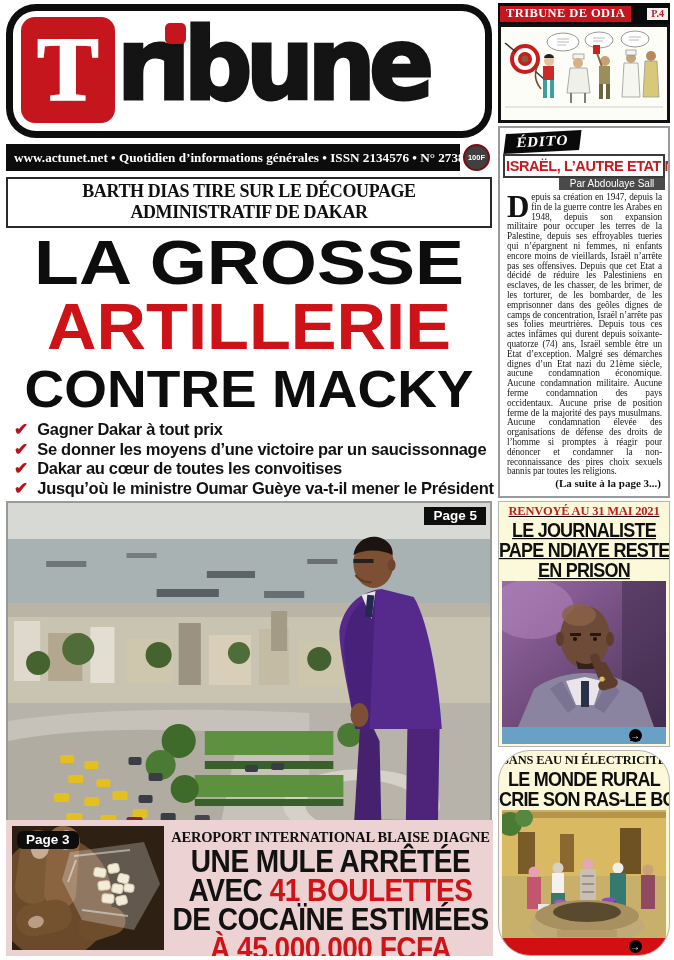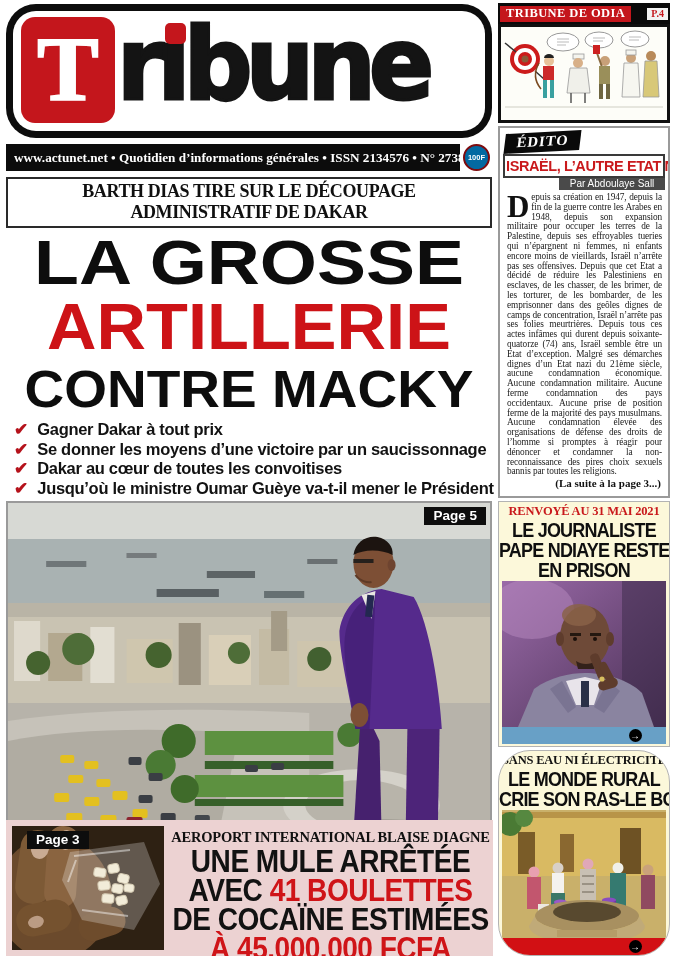--- a/index.html
+++ b/index.html
@@ -21,21 +21,21 @@
                font-weight:bold; font-size:100px; letter-spacing:-7px; line-height:140px;
                -webkit-text-stroke:3px #141414; transform:scaleX(.96); transform-origin:0 0; white-space:nowrap; }
   .logo-i-dot { position:absolute; left:152px; top:12px; width:21px; height:21px; background:#c4161c; border-radius:5px; }
 
   
   .tagline-wrap { position:relative; margin-top:6px; height:27px; }
   .tagline-bar { width:454px; height:27px; background:#0c0c0c; color:#fff; display:flex; align-items:center;
                  padding:0 8px; font-family:"Liberation Serif",serif; font-weight:bold; font-size:13.2px;
                  white-space:nowrap; overflow:hidden; }
   .price-circle { position:absolute; right:2px; top:0; width:27px; height:27px; border-radius:50%;
-                  background:#0369a1; border:2px solid #7e0b0e; color:#fff; font-size:7.5px; font-weight:bold;
+                  background:#404040; border:2px solid #7e0b0e; color:#fff; font-size:7.5px; font-weight:bold;
                   display:flex; align-items:center; justify-content:center; }
 
   
   .kicker-box { margin-top:6px; border:2px solid #2a2a2a; padding:2px 2px 3px; text-align:center;
                 font-family:"Liberation Serif",serif; font-weight:bold; font-size:18px; letter-spacing:-0.4px;
                 color:#101010; background:#fff; }
 
   
   .hl { font-weight:800; text-align:center; white-space:nowrap; font-family:"Liberation Sans",sans-serif; }
   .hl1 { font-size:54px; line-height:54px; height:64px; transform:scale(1.36,1.17); transform-origin:50% 0; color:#0d0d0d; margin-top:2px;}
@@ -47,21 +47,21 @@
   .bullet-row { display:flex; align-items:baseline; gap:9px; margin-bottom:2px; }
   .check-icon { color:#b5121b; font-size:17px; line-height:17px; font-weight:bold; }
   .bullet-text { font-weight:800; font-size:16.5px; line-height:17.5px; letter-spacing:-0.3px; color:#121212; white-space:nowrap; }
 
   
   .main-photo { position:relative; margin-top:4px; width:486px; height:334px; border:2px solid #9a9a9a; background:#cfd2cc; }
   .main-photo svg { display:block; width:100%; height:100%; }
   .badge-black { position:absolute; background:#0d0d0d; color:#fff; font-weight:bold; font-size:13.5px;
                  padding:1px 9px 2px; font-family:"Liberation Sans",sans-serif; }
   .badge-p5 { top:4px; right:4px; }
-  .badge-p3 { top:5px; left:15px; }
+  .badge-p3 { top:5px; left:5px;border-radius:6px; }
 
   
   .drug-strip { position:absolute; left:6px; top:820px; width:487px; height:136px; background:#ecd2d2; display:flex; }
   .drug-photo { position:relative; margin:6px 4px 6px 6px; width:152px; height:124px; background:#2e2113; flex:0 0 auto; }
   .drug-photo svg { display:block; width:100%; height:100%; }
   .drug-text { flex:1; text-align:center; padding-top:9px; overflow:hidden; }
   .drug-kicker { font-family:"Liberation Serif",serif; font-weight:bold; font-size:14.5px; color:#101010; letter-spacing:-0.2px; }
   .dl { font-weight:800; white-space:nowrap; text-align:center; height:29px; line-height:27px; font-size:27px;
         letter-spacing:-0.5px; transform:scale(1.04,1.16); transform-origin:50% 0; color:#121212; }
   .dl .red, .dl.red { color:#cf1418; }
@@ -85,21 +85,21 @@
   .edito-byline { width:63%; margin:0 3px 0 auto; background:#4a4a4a; color:#fff; font-size:10px;
                   text-align:center; padding:0 2px 1px; }
   .edito-body { margin:3px 6px 0 7px; font-family:"Liberation Serif",serif; font-size:9.3px; line-height:9.8px;
                 letter-spacing:-0.1px; text-align:justify; color:#1a1a1a; height:283px; overflow:hidden; }
   .drop-cap { float:left; font-size:31px; line-height:25px; font-weight:bold; padding:1px 2px 0 0;
               font-family:"Liberation Serif",serif; color:#111; }
   .edito-more { text-align:right; font-family:"Liberation Serif",serif; font-weight:bold; font-size:11px;
                 margin:1px 7px 0; color:#111; }
 
   .side-box { margin-top:3px; border:1px solid #b3b3b3; background:#fcf8da; overflow:hidden; }
-  .prison-box { height:246px; }
+  .prison-box { height:246px;text-decoration:underline; }
   .rural-box { height:206px;border-radius:32px; }
   .side-kicker { padding-top:2px; text-align:center; font-family:"Liberation Serif",serif; font-weight:bold;
                  font-size:12.5px; letter-spacing:-0.2px; height:17px; }
   .side-kicker.red { color:#c9191c; }
   .side-kicker.black { color:#121212; }
   .sh { text-align:center; font-weight:800; font-size:18px; line-height:20px; height:20px; white-space:nowrap;
         letter-spacing:-0.8px; transform:scaleY(1.12); transform-origin:50% 0; color:#0f0f0f; }
   .side-photo { margin:2px 3px 0; position:relative; }
   .side-photo svg { display:block; width:100%; }
   .photo-bar { margin:0 3px; height:17px; display:flex; align-items:center; justify-content:flex-end; gap:4px; padding-right:4px; }

